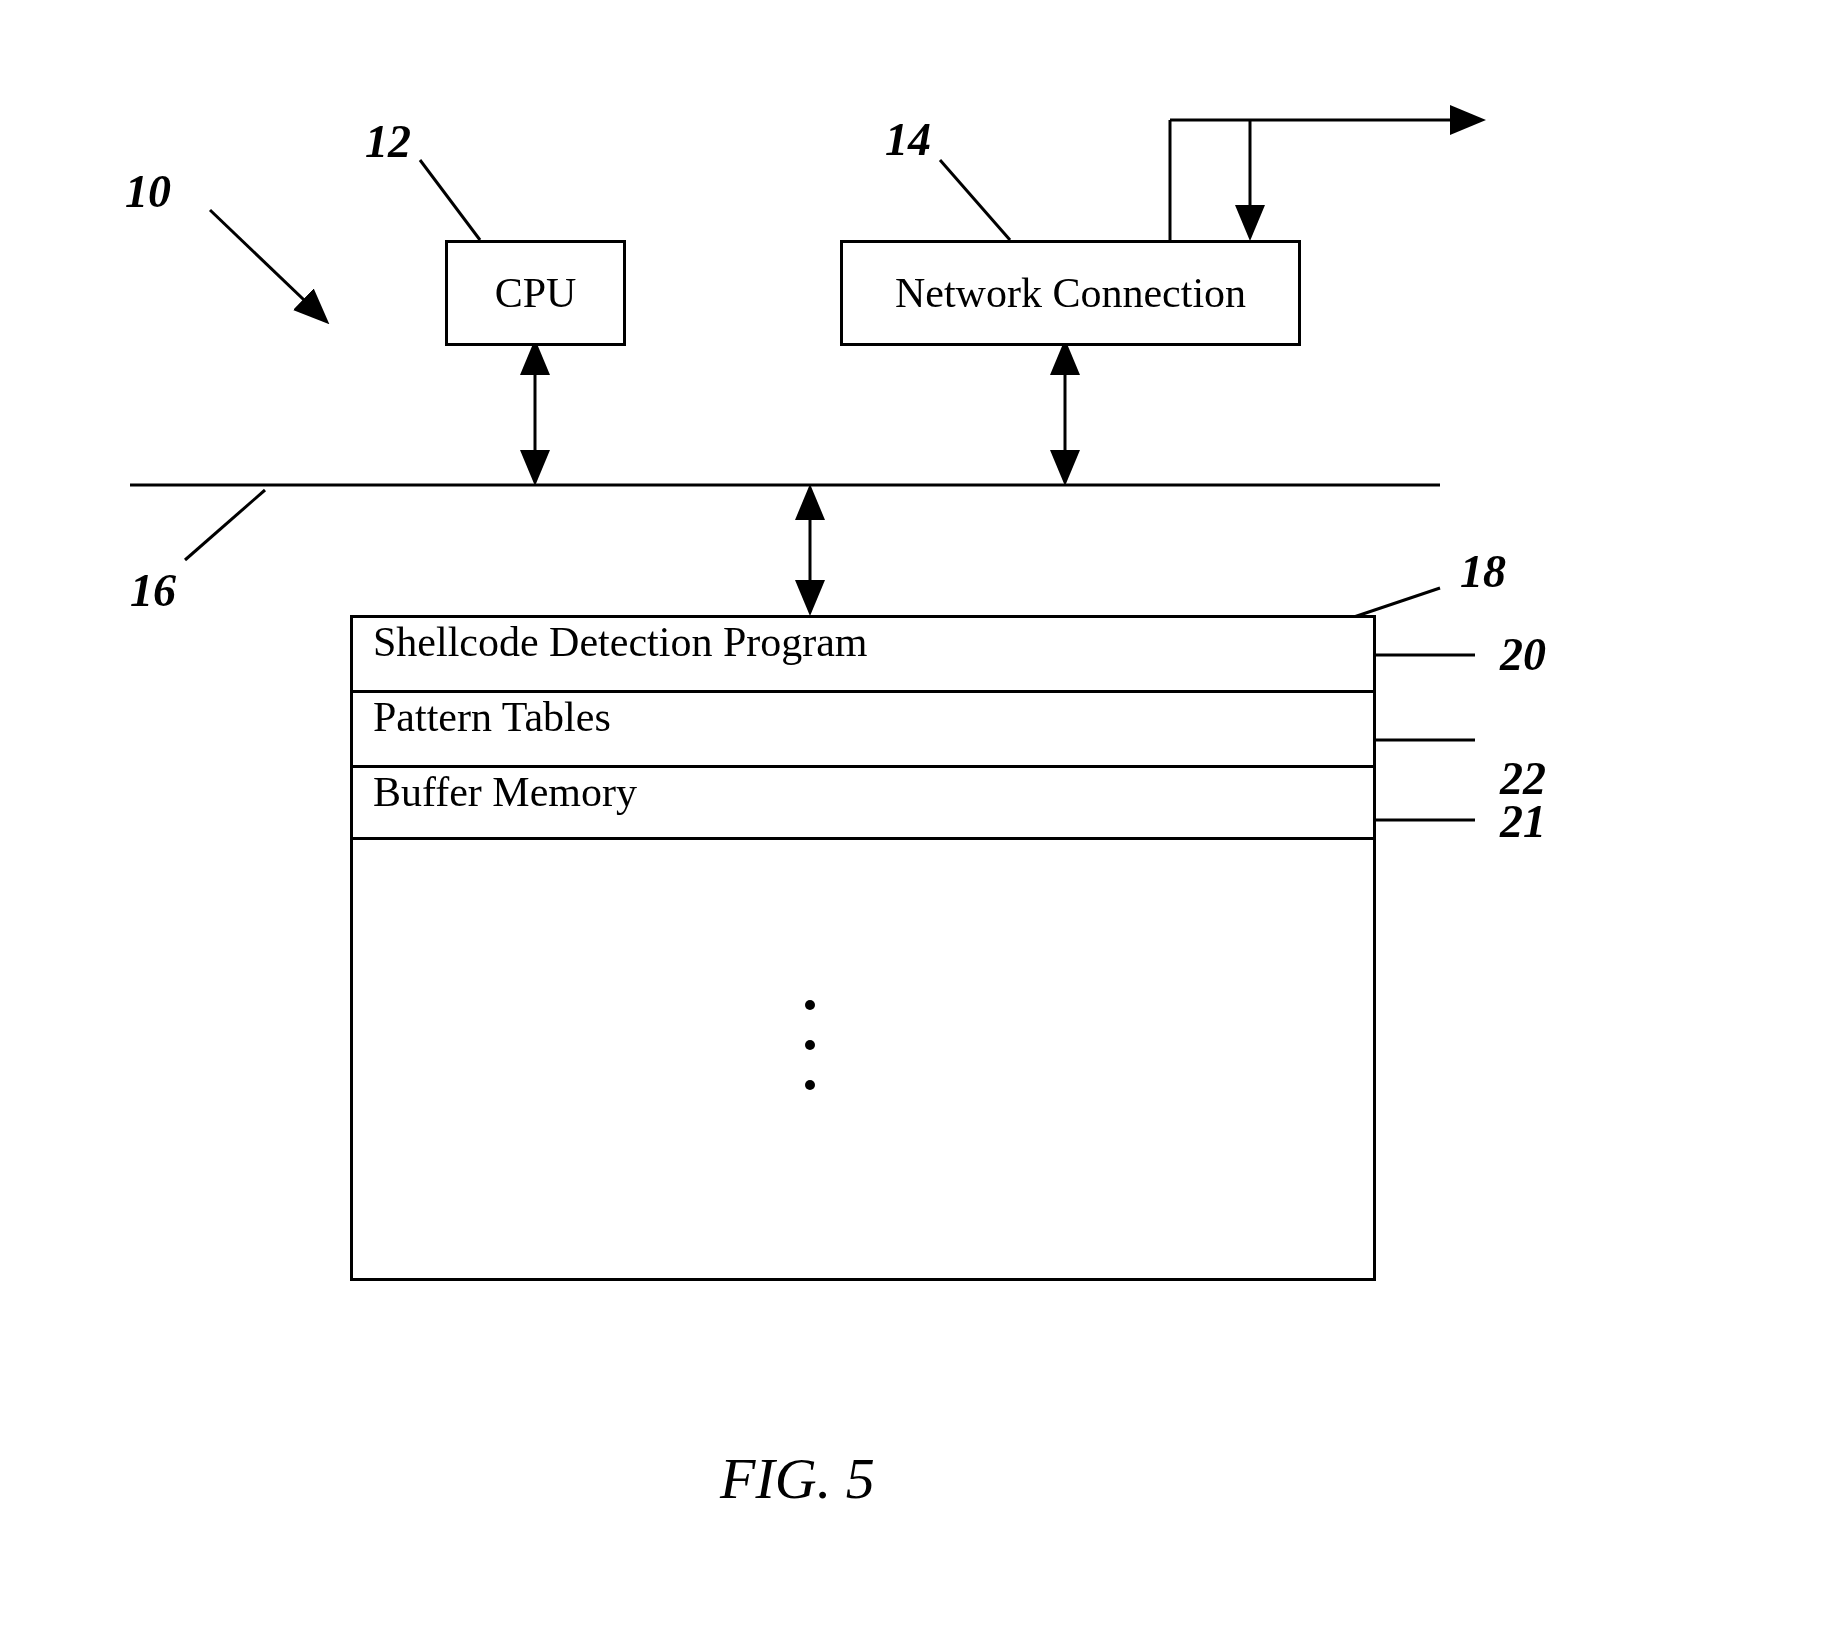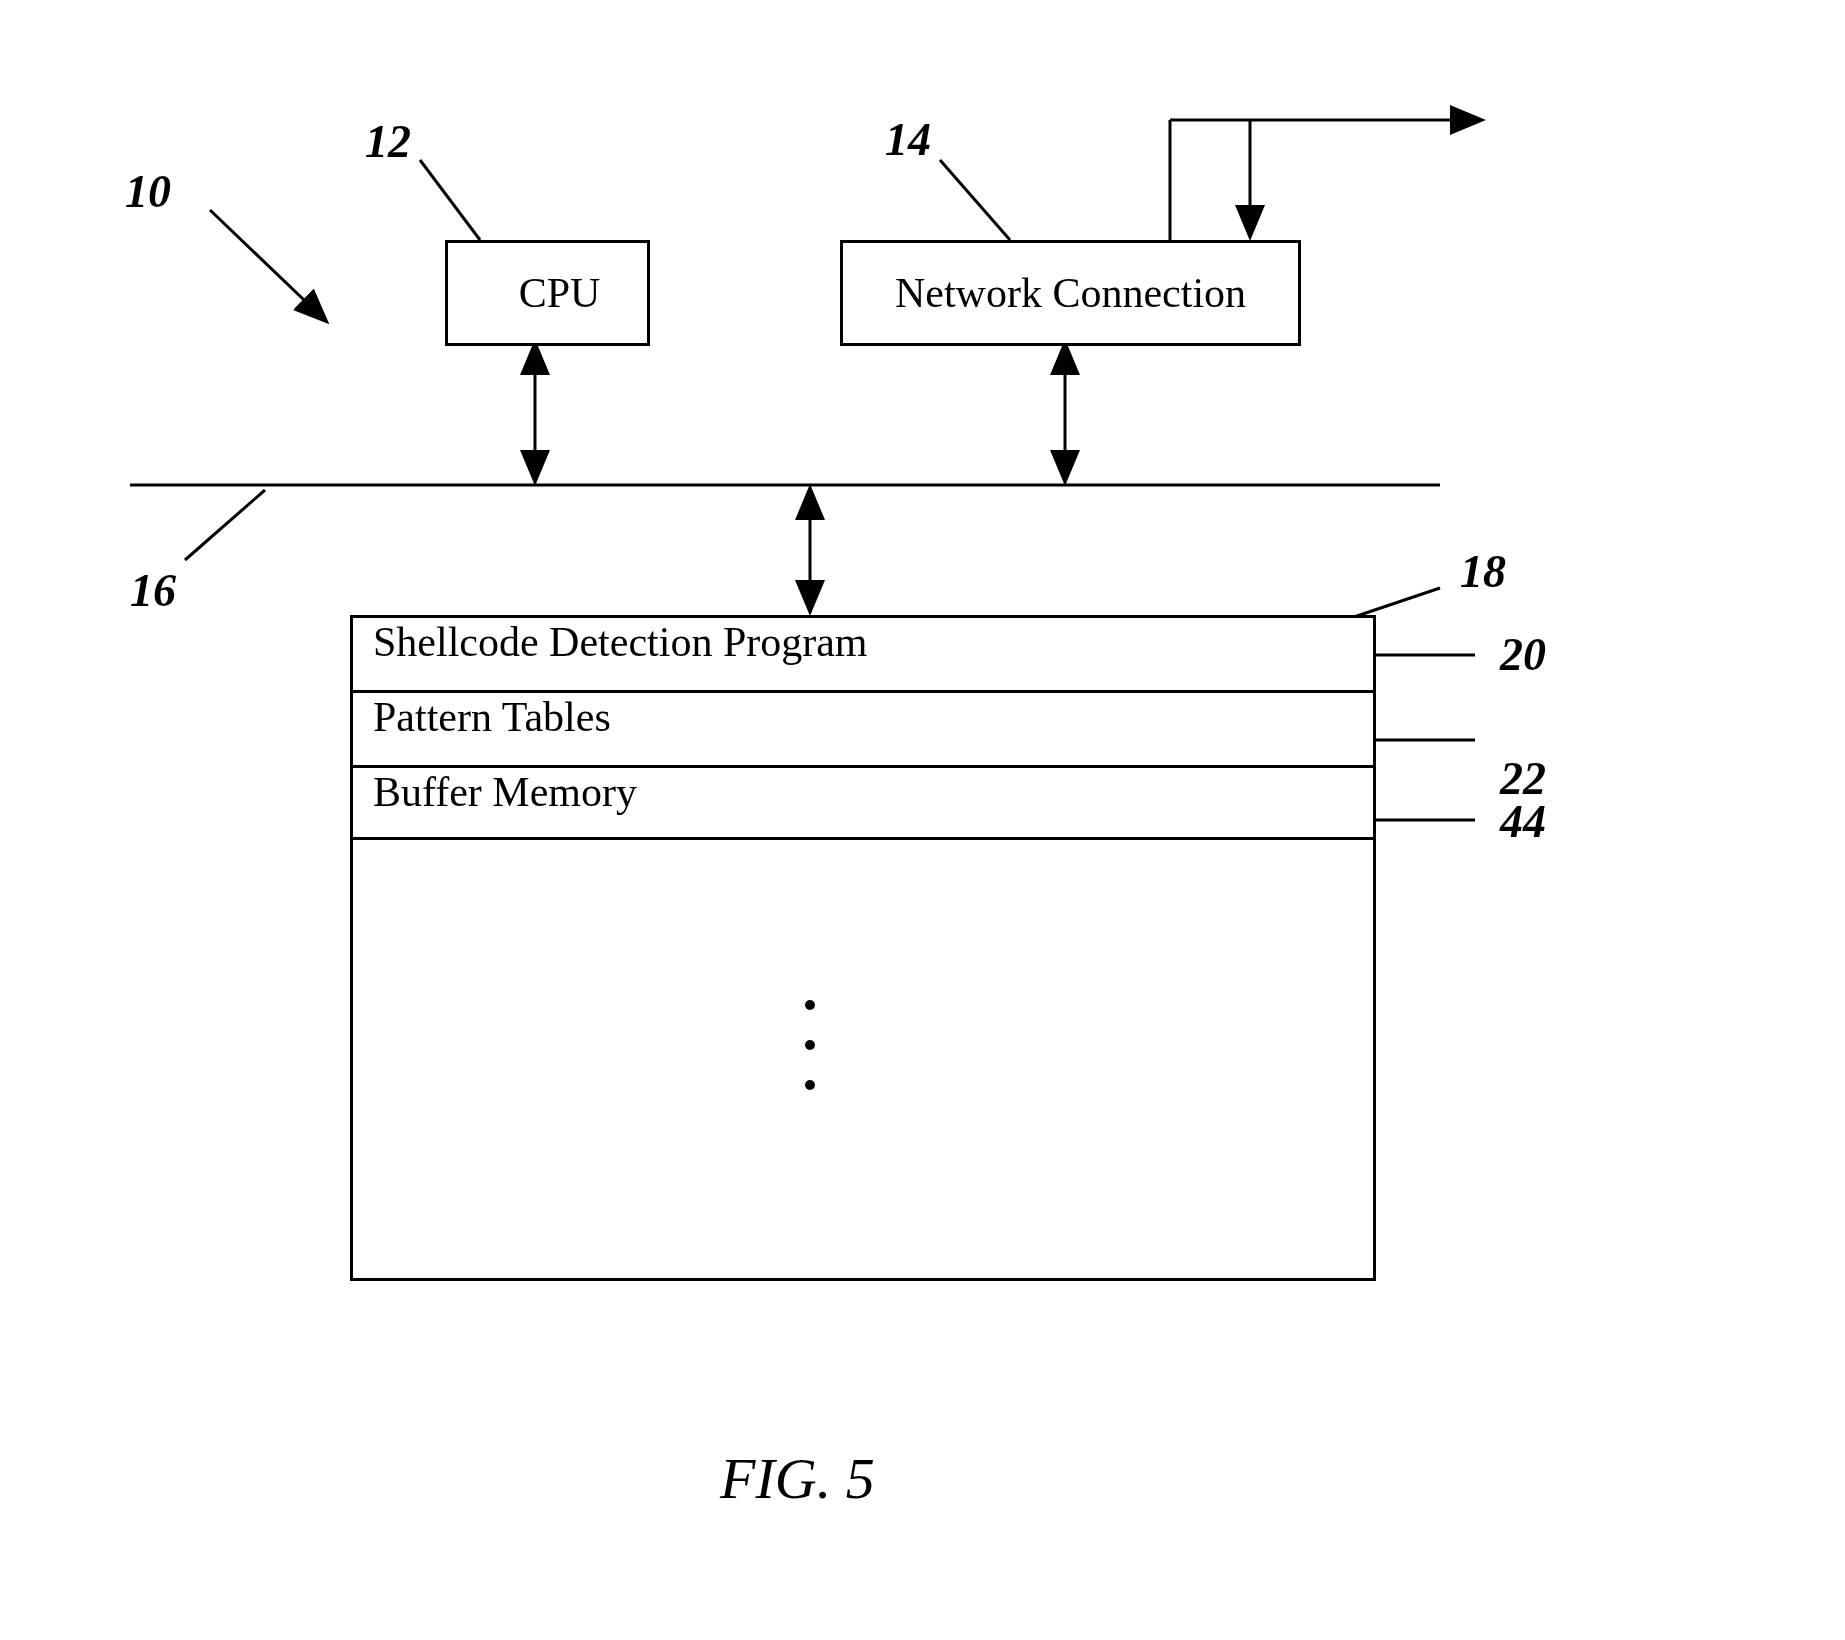--- a/index.html
+++ b/index.html
@@ -109,21 +109,21 @@
     <line x1="1440" y1="588" x2="1345" y2="620" stroke="black" stroke-width="3"></line>
 
     <line x1="1475" y1="655" x2="1373" y2="655" stroke="black" stroke-width="3"></line>
 
     <line x1="1475" y1="740" x2="1373" y2="740" stroke="black" stroke-width="3"></line>
 
     <line x1="1475" y1="820" x2="1373" y2="820" stroke="black" stroke-width="3"></line>
 
   </svg>
 
-  <div class="box" style="left:445px; top:240px; width:175px; height:100px;padding-left:24px;">
+  <div class="box" style="left:445px; top:240px; width:175px; height:100px;">
     <span>CPU</span>
   </div>
 
   <div class="box" style="left:840px; top:240px; width:455px; height:100px;">
     <span>Network Connection</span>
   </div>
 
   <div class="memory-box" style="left:350px; top:615px; width:1020px; height:660px;">
     <div class="memory-row" style="height:75px;">
       <span>Shellcode Detection Program</span>
@@ -142,16 +142,16 @@
     <div class="dot"></div>
   </div>
 
   <div class="label" style="left:125px; top:165px;">10</div>
   <div class="label" style="left:365px; top:115px;">12</div>
   <div class="label" style="left:885px; top:113px;">14</div>
   <div class="label" style="left:130px; top:555px;margin-top:9px;">16</div>
   <div class="label" style="left:1460px; top:545px;">18</div>
   <div class="label" style="left:1500px; top:628px;">20</div>
   <div class="label" style="left:1500px; top:712px;margin-top:40px;">22</div>
-  <div class="label" style="left:1500px; top:795px;">44</div>
+  <div class="label" style="left:1500px; top:795px;">21</div>
 
   <div class="figure-label" style="left:720px; top:1445px;">FIG. 5</div>
 </div>
 
 </body></html>

